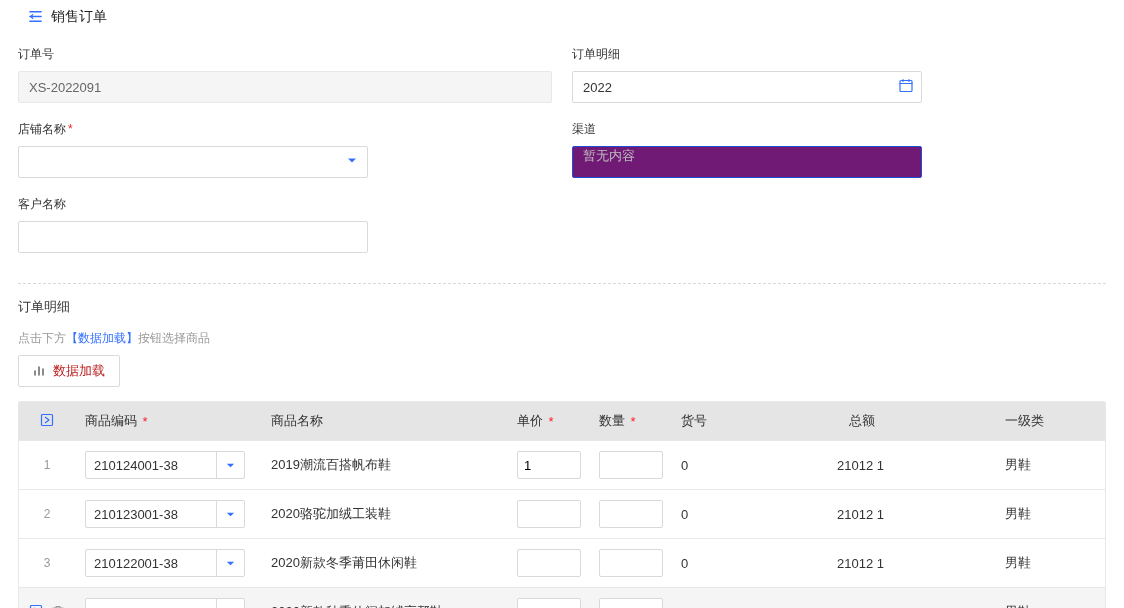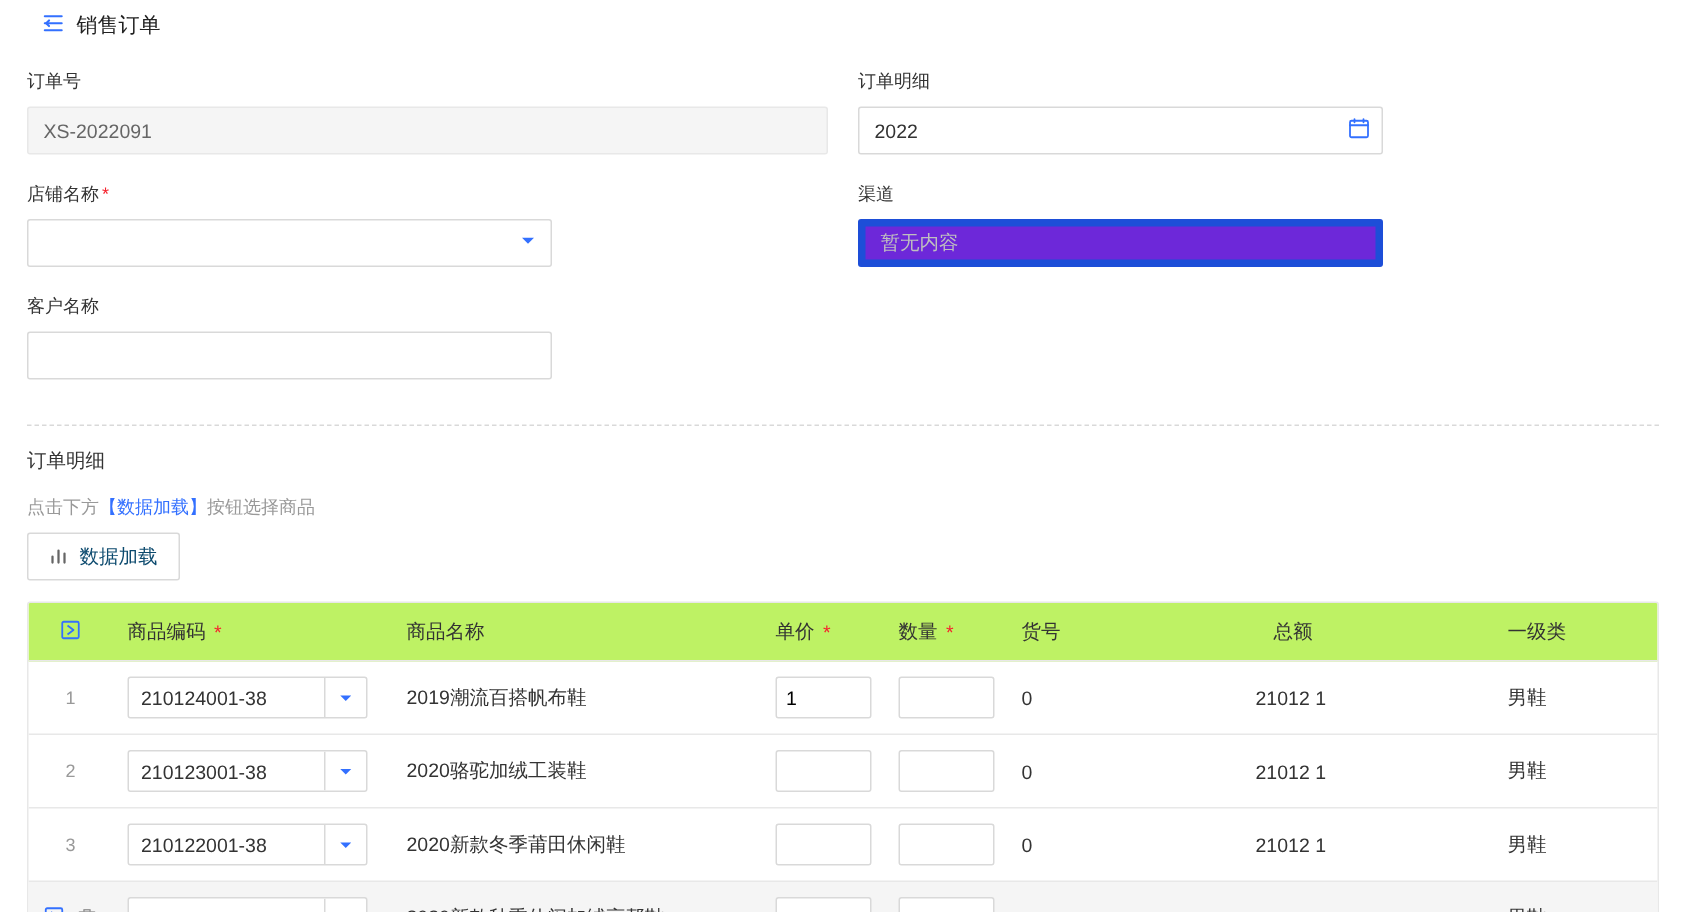--- a/index.html
+++ b/index.html
@@ -99,28 +99,28 @@
       position: absolute;
       right: 8px;
       top: 50%;
       transform: translateY(-50%);
       color: #3370ff;
       pointer-events: none;
     }
     .channel-readonly {
       width: 350px;
       height: 32px;
-      background: #6d28d9;
-      border: 5px solid #1d4ed8;
+      background: #701a75;
+      border: 1px solid #1d4ed8;
       border-radius: 2px;
       padding: 0 10px;
       font-size: 13px;
       color: #bfbfbf;
       display: flex;
-      align-items: center;
+      align-items: flex-start;
     }
     .divider {
       border: none;
       border-top: 1px dashed #d9d9d9;
       margin: 12px 18px 14px 18px;
     }
     .detail-section {
       padding: 0 18px;
     }
     .detail-title {
@@ -140,33 +140,33 @@
       display: inline-flex;
       align-items: center;
       gap: 6px;
       border: 1px solid #d9d9d9;
       background: #fff;
       padding: 6px 14px;
       font-size: 13px;
       border-radius: 2px;
       cursor: pointer;
       margin-bottom: 14px;
-      color: #0c4a6e;
+      color: #b91c1c;
     }
     .load-btn-icon {
       color: #666;
     }
     .table {
       border: 1px solid #e8e8e8;
       border-radius: 2px;
       overflow: hidden;
     }
     .table-header {
       display: flex;
-      background: #bef264;
+      background: #e5e5e5;
       border-bottom: 1px solid #e8e8e8;
     }
     .th, .td {
       padding: 10px 10px;
       font-size: 13px;
       display: flex;
       align-items: center;
       border-right: 1px solid #f0f0f0;
     }
     .th {

